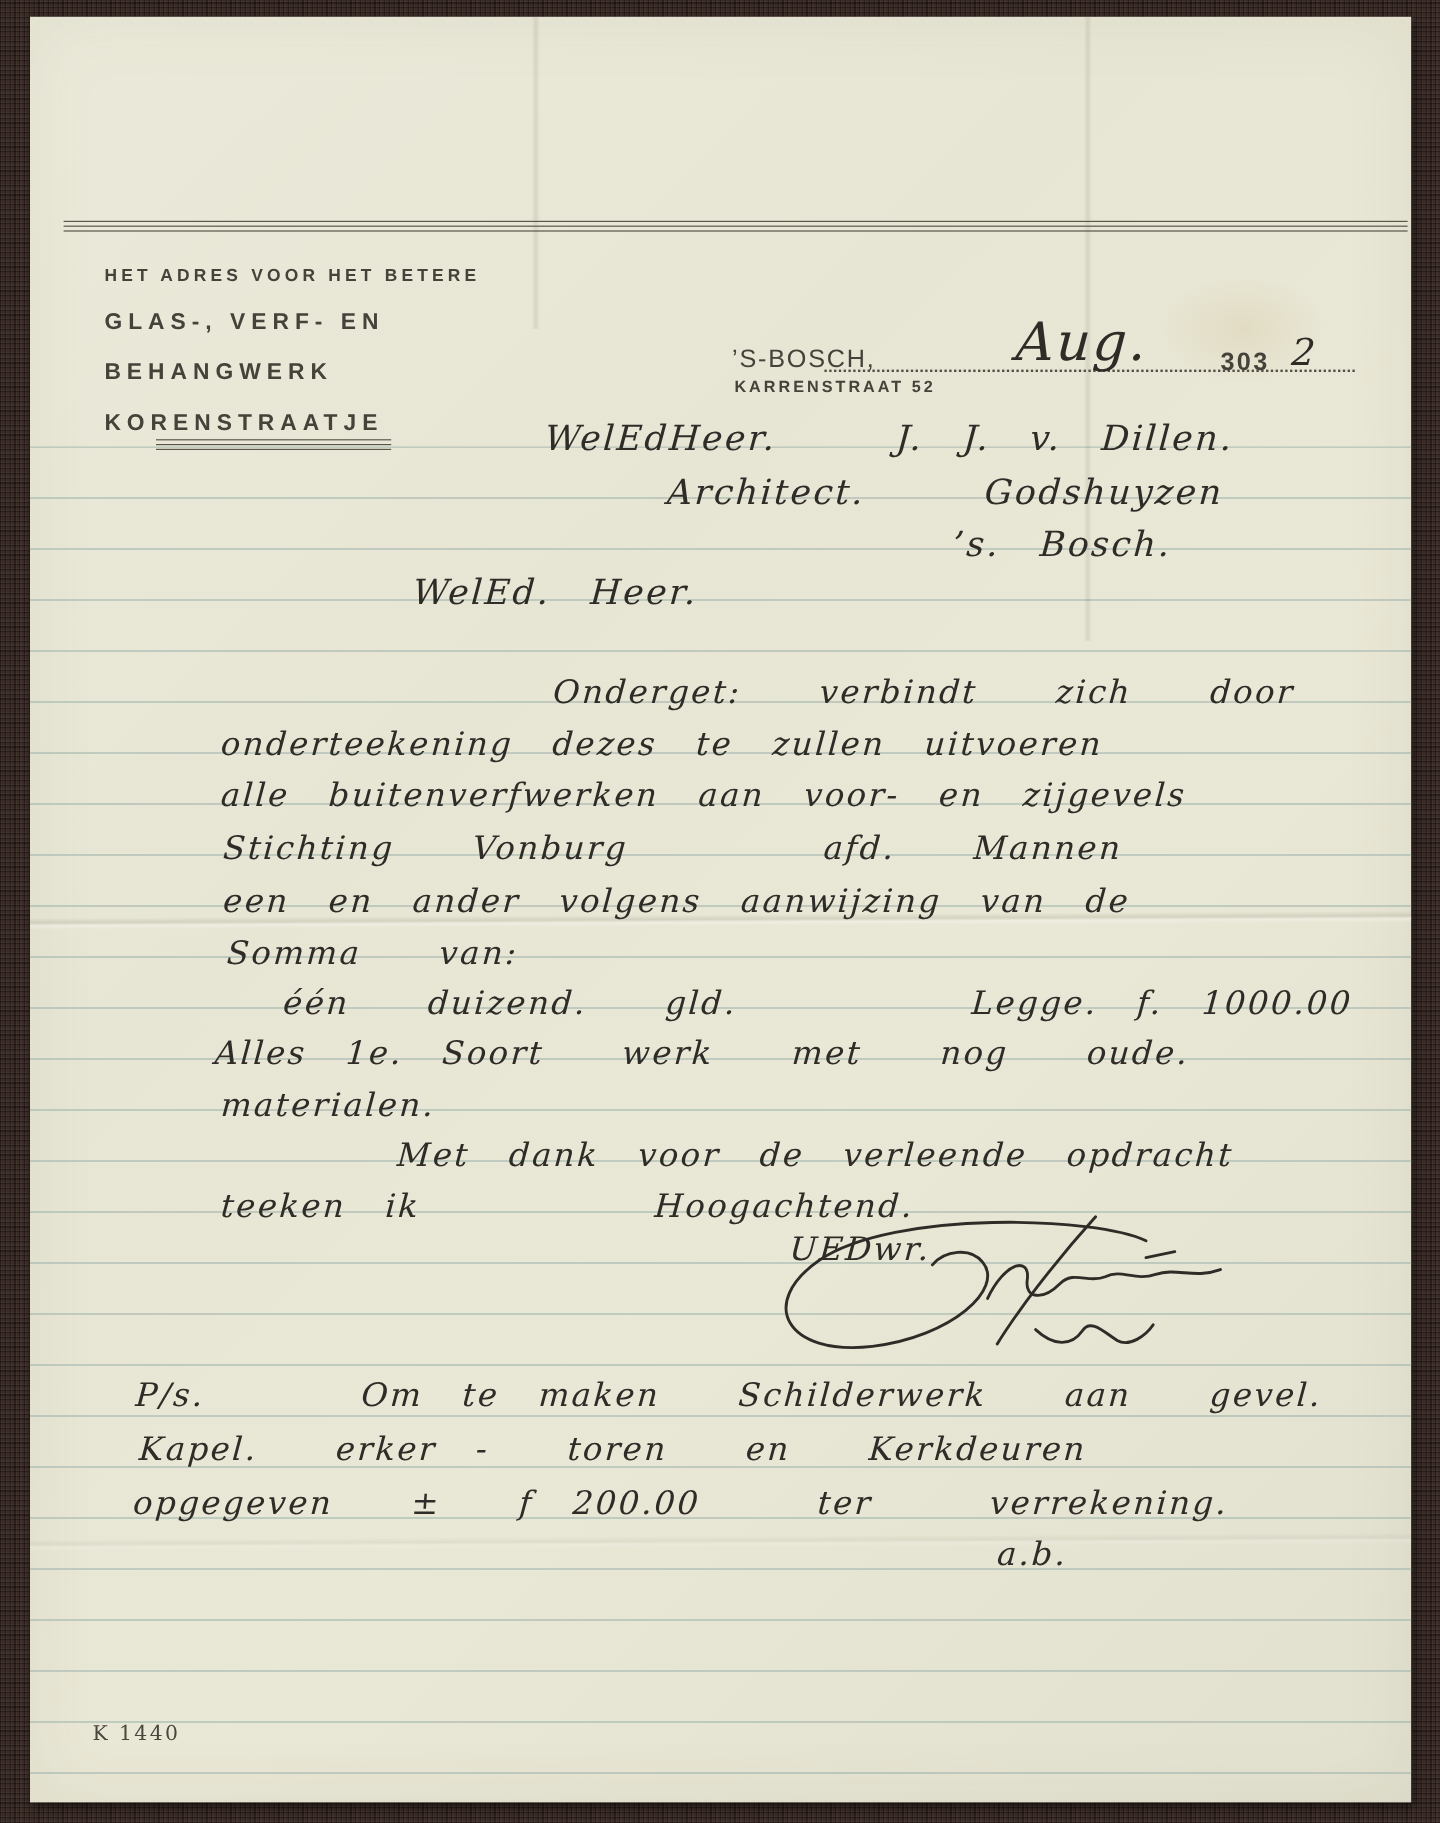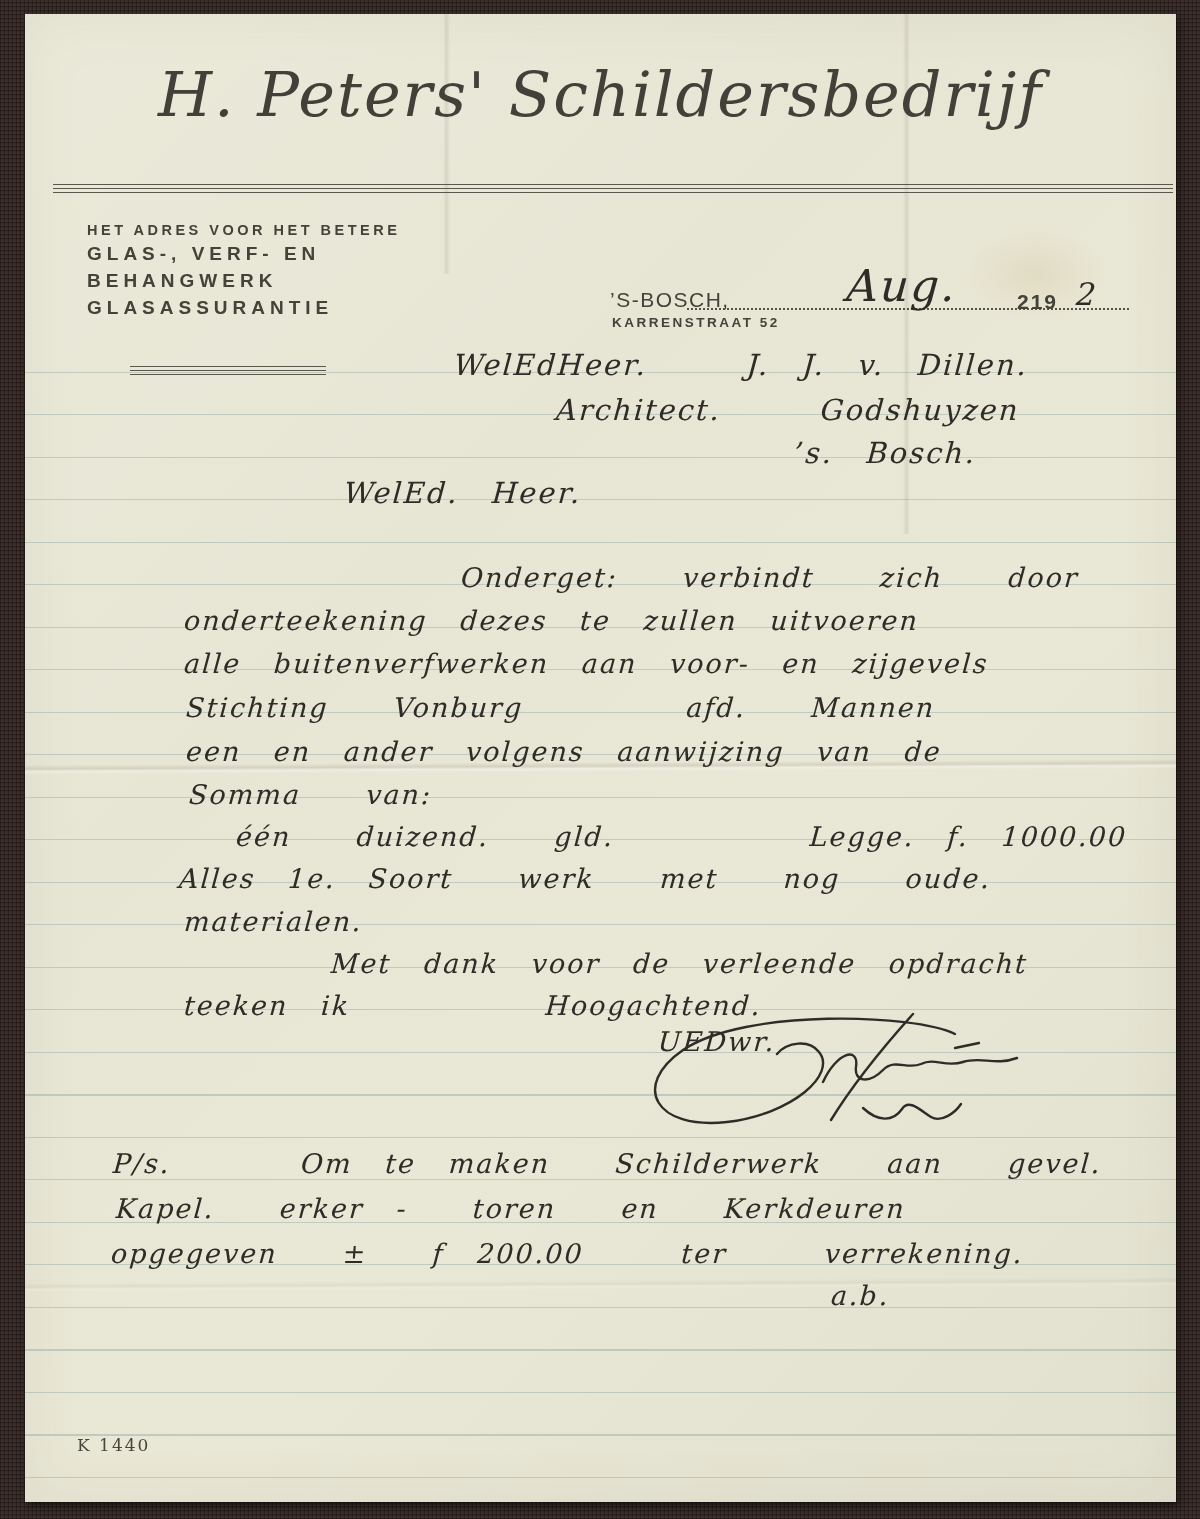--- a/index.html
+++ b/index.html
@@ -39,21 +39,21 @@
     font-family:"DejaVu Serif",serif;font-style:italic;font-weight:400;
     font-size:62px;letter-spacing:2px;color:#43403a;
   }
   .rule3{position:absolute;z-index:2;}
   .rule3 i{display:block;border-top:1.5px solid #5a574d;margin-bottom:3px;}
   .print{position:absolute;z-index:2;color:var(--ink-print,#45423a);white-space:pre;}
   .tagline{font-size:14.5px;font-weight:700;letter-spacing:3.5px;}
   .svc{font-size:19px;font-weight:700;letter-spacing:5px;}
   .leftblock{position:absolute;left:62px;top:208px;width:262px;text-align:left;z-index:2;}
   .leftblock .print{position:static;display:block;}
-  .svcline{margin-top:5px;}
+  .svcline{margin-top:20px;}
   .contact{font-size:14.5px;font-weight:700;letter-spacing:2.5px;}
   .city{font-size:21px;font-weight:400;letter-spacing:1.5px;}
   .street{font-size:13.5px;font-weight:700;letter-spacing:2.5px;}
   .year{font-size:21px;font-weight:700;letter-spacing:2px;}
   .dotline{position:absolute;z-index:2;border-bottom:2px dotted #55524a;height:0;}
   
   .hw{
     position:absolute;z-index:3;white-space:pre;
     font-family:"DejaVu Serif",serif;font-style:italic;color:var(--ink-hand,#2f2c28);
     font-size:27px;letter-spacing:2px;word-spacing:22px;transform:skewX(-4deg);
@@ -72,46 +72,45 @@
 
 <div class="paper">
 
   <div class="ruling"></div>
   <div class="crease-h" style="top:748px;"></div>
   <div class="crease-h" style="top:1266px;opacity:.5;"></div>
   <div class="crease-v" style="left:418px;top:0;height:260px;"></div>
   <div class="crease-v" style="left:878px;top:0;height:520px;"></div>
   <div class="stain" style="left:940px;top:215px;width:140px;height:90px;"></div>
 
-  <div class="script">H. Peters' Schildersbedrijf</div>
 
   <div class="rule3" style="left:28px;top:170px;width:1120px;">
     <i></i>
       <i></i>
       <i></i>
   </div>
 
   <div class="leftblock">
     <span class="print tagline">HET ADRES VOOR HET BETERE</span>
     <span class="print svc svcline">GLAS-, VERF- EN</span>
     <span class="print svc svcline">BEHANGWERK</span>
-    <span class="print svc svcline">GLASASSURANTIE</span>
+    <span class="print svc svcline">KORENSTRAATJE</span>
   </div>
   <div class="rule3" style="left:105px;top:352px;width:196px;">
     <i></i>
       <i></i>
       <i></i>
   </div>
 
 
   <div class="dotline" style="left:662px;top:294px;width:442px;"></div>
   <div class="print city" style="left:585px;top:274px;">’S-BOSCH,</div>
   <div class="print street" style="left:587px;top:301px;">KARRENSTRAAT 52</div>
   <div class="hw hw-lg" style="left:820px;top:246px;">Aug.</div>
-  <div class="print year" style="left:992px;top:276px;">219</div>
+  <div class="print year" style="left:992px;top:276px;">303</div>
   <div class="hw" style="left:1050px;top:262px;font-size:31px;">2</div>
 
   <div class="hw hw-md" style="left:428px;top:334px;">WelEdHeer.   J. J. v. Dillen.</div>
   <div class="hw hw-md" style="left:530px;top:379px;">Architect.   Godshuyzen</div>
   <div class="hw hw-md" style="left:768px;top:422px;">’s. Bosch.</div>
 
   <div class="hw hw-md" style="left:318px;top:462px;">WelEd. Heer.</div>
 
   <div class="hw" style="left:435px;top:548px;">Onderget:  verbindt  zich  door</div>
   <div class="hw" style="left:158px;top:591px;">onderteekening dezes te zullen uitvoeren</div>

